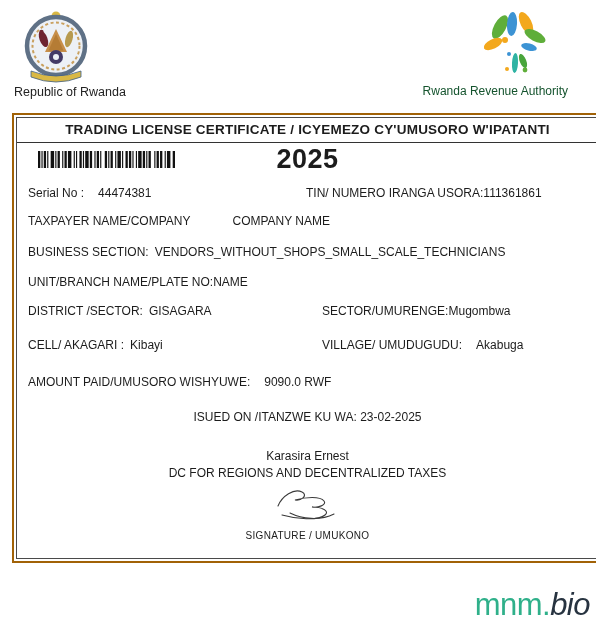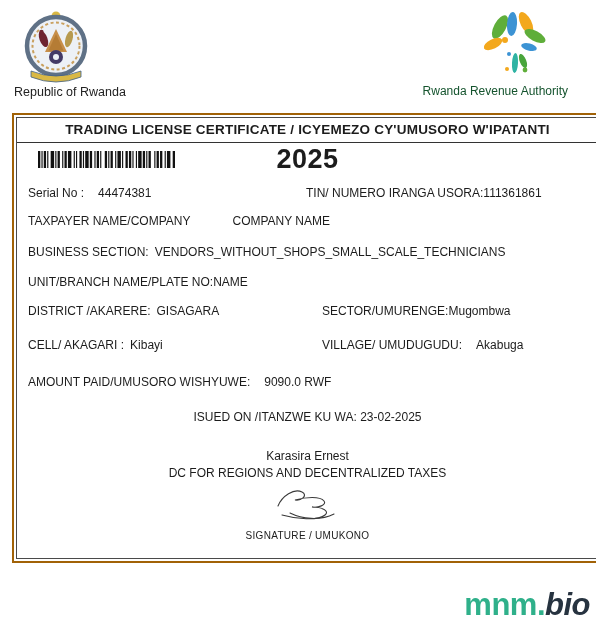--- a/index.html
+++ b/index.html
@@ -39,21 +39,21 @@
   .v-g6{margin-left:6px;}
   .v-g10{margin-left:0;}
   .v-g14{margin-left:14px;}
   .v-g42{margin-left:42px;}
   .center-line{position:absolute;left:0;right:0;text-align:center;font-size:12px;}
   .sig-svg{position:absolute;top:364px;left:50%;transform:translateX(-50%);}
   .sig-label{position:absolute;top:412px;left:0;right:0;text-align:center;font-size:10px;letter-spacing:.3px;}
   
   .watermark{
     position:absolute;right:6px;top:587px;
-    font-size:31px;font-weight:700;letter-spacing:-0.5px;white-space:nowrap;
+    font-size:31px;font-weight:400;letter-spacing:-0.5px;white-space:nowrap;
   }
   .wm-prefix{color:#2fb08a;}
   .wm-suffix{color:#273340;font-style:italic;}
 </style>
 </head>
 <body>
 
 <div class="page">
 
   <svg class="coat" width="68" height="78" viewBox="0 0 68 78">
@@ -147,21 +147,21 @@
 
       <div class="row" style="top:127px">
         <span class="col-l"><span>BUSINESS SECTION:</span><span class="v-g6">VENDORS_WITHOUT_SHOPS_SMALL_SCALE_TECHNICIANS</span></span>
       </div>
 
       <div class="row" style="top:157px">
         <span class="col-l"><span>UNIT/BRANCH NAME/PLATE NO:</span><span class="v-g10">NAME</span></span>
       </div>
 
       <div class="row" style="top:186px">
-        <span class="col-l"><span>DISTRICT /AKARERE:</span><span class="v-g6">GISAGARA</span></span>
+        <span class="col-l"><span>DISTRICT /SECTOR:</span><span class="v-g6">GISAGARA</span></span>
         <span class="col-r2"><span>SECTOR/UMURENGE:</span><span class="v-g10">Mugombwa</span></span>
       </div>
 
       <div class="row" style="top:220px">
         <span class="col-l"><span>CELL/ AKAGARI :</span><span class="v-g6">Kibayi</span></span>
         <span class="col-r2"><span>VILLAGE/ UMUDUGUDU:</span><span class="v-g14">Akabuga</span></span>
       </div>
 
       <div class="row" style="top:257px">
         <span class="col-l"><span>AMOUNT PAID/UMUSORO WISHYUWE:</span><span class="v-g14">9090.0 RWF</span></span>

